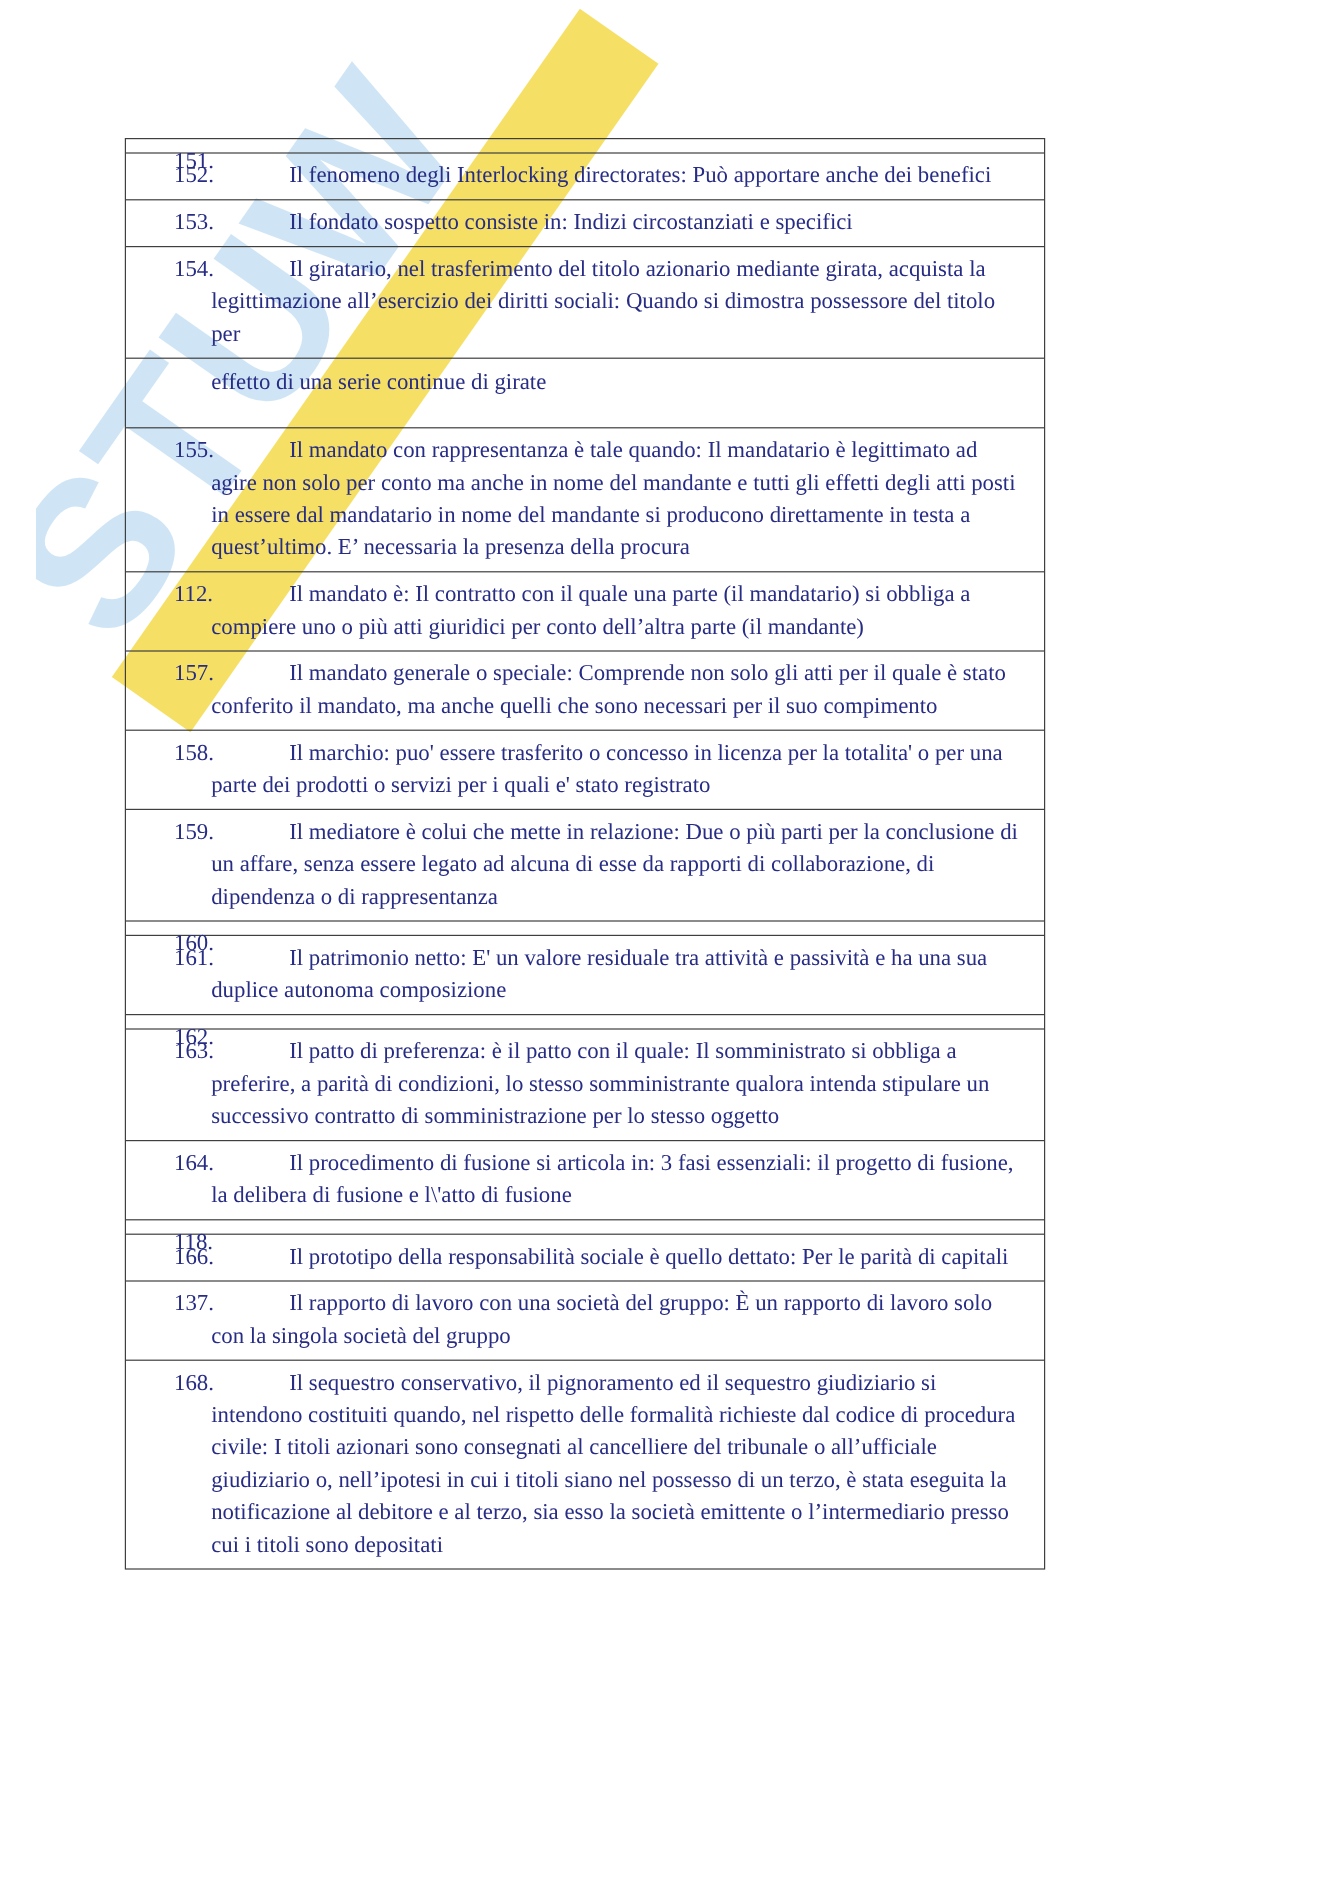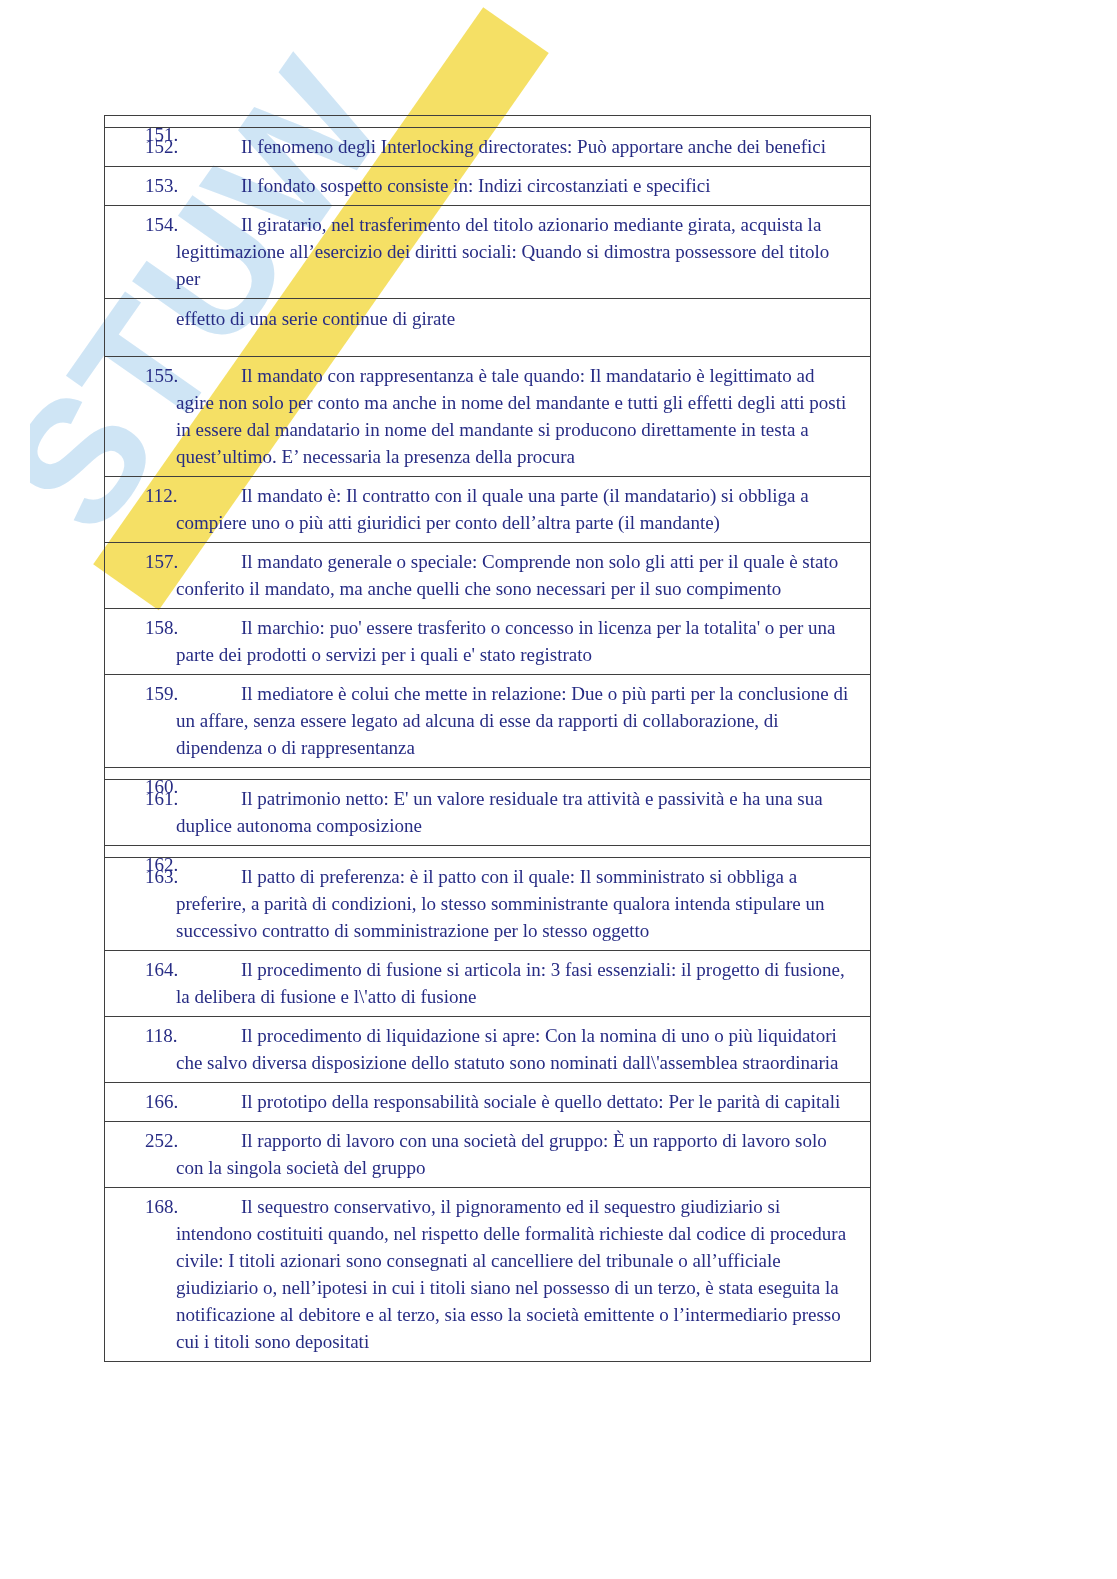--- a/index.html
+++ b/index.html
@@ -127,30 +127,29 @@
     <div class="txt">Il patto di preferenza: è il patto con il quale:  Il somministrato si obbliga a preferire, a parità di condizioni, lo stesso somministrante qualora intenda stipulare un successivo contratto di somministrazione per lo stesso oggetto</div>
   </div>
 
   <div class="row">
     <span class="num">164.</span>
     <div class="txt">Il procedimento di fusione si articola in: 3 fasi essenziali: il progetto di fusione, la delibera di fusione e l\'atto di fusione</div>
   </div>
 
   <div class="row">
     <span class="num">118.</span>
-    <div class="txt">Il procedimento di liquidazione si apre: Con la nomina di uno o più liquidatori che salvo diversa disposizione dello statuto sono nominati dall\'assemblea straordinaria</div>
   </div>
 
   <div class="row">
     <span class="num">166.</span>
     <div class="txt">Il prototipo della responsabilità sociale è quello dettato: Per le parità di capitali</div>
   </div>
 
   <div class="row">
-    <span class="num">252.</span>
+    <span class="num">137.</span>
     <div class="txt">Il rapporto di lavoro con una società del gruppo: È un rapporto di lavoro solo con la singola società del gruppo</div>
   </div>
 
   <div class="row">
     <span class="num">168.</span>
     <div class="txt">Il sequestro conservativo, il pignoramento ed il sequestro giudiziario si intendono costituiti quando, nel rispetto delle formalità richieste dal codice di procedura civile: I titoli azionari sono consegnati al cancelliere del tribunale o all’ufficiale giudiziario o, nell’ipotesi in cui i titoli siano nel possesso di un terzo, è stata eseguita la notificazione al debitore e al terzo, sia esso la società emittente o l’intermediario presso cui i titoli sono depositati</div>
   </div>
 </div>
 
 </div>

